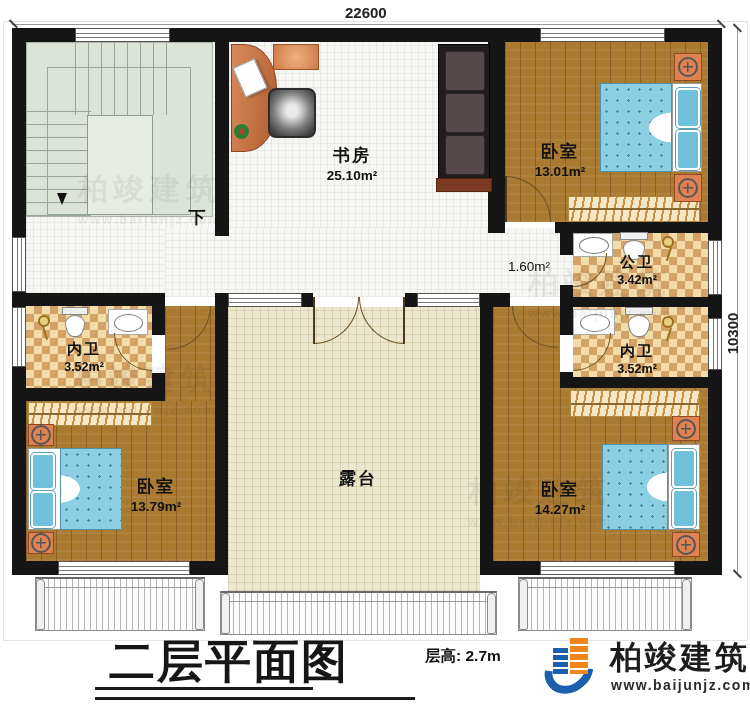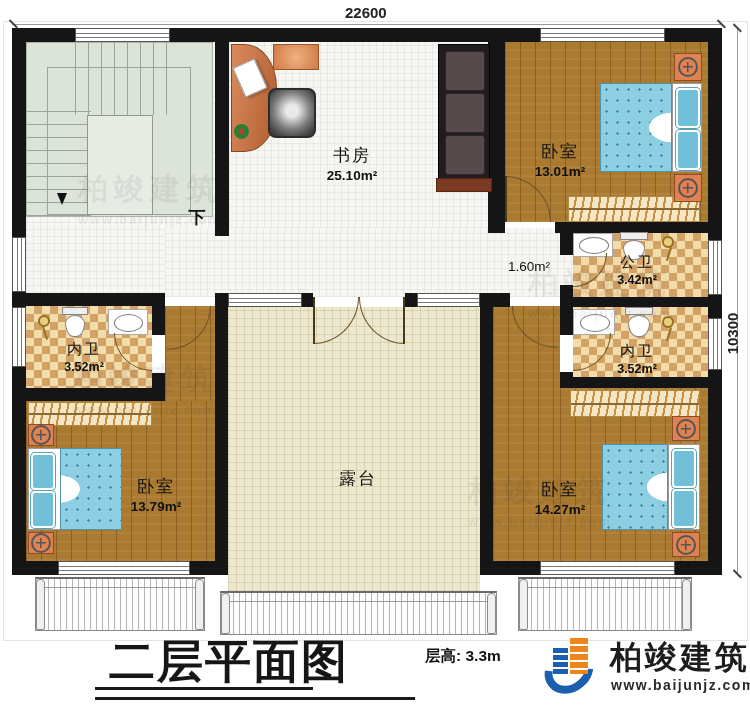--- a/index.html
+++ b/index.html
@@ -77,21 +77,21 @@
     background-repeat:no-repeat,repeat;background-size:100% 1px,100% 100%;background-position:0 8px,0 0;}
   .post{position:absolute;width:9px;background:#f0f0f0;border:1px solid #8a8a8a;border-radius:4px 4px 2px 2px;box-sizing:border-box;}
   
   .treads-v{position:absolute;background-image:repeating-linear-gradient(90deg,#97a698 0 1px,transparent 1px 13px);}
   .treads-h{position:absolute;background-image:repeating-linear-gradient(0deg,#97a698 0 1px,transparent 1px 13px);}
   .stair-outline{position:absolute;border:1px solid #97a698;box-sizing:border-box;}
   .stair-landing{position:absolute;background:#e6ebe4;border:1px solid #8d9b8f;box-sizing:border-box;}
   .down-arrow{position:absolute;width:0;height:0;border:5px solid transparent;border-top:12px solid #111;}
   
   .room-label{position:absolute;transform:translate(-50%,-50%);text-align:center;color:#101010;white-space:nowrap;z-index:30;}
-  .rn{display:block;font-size:17px;font-weight:400;letter-spacing:2px;}
+  .rn{display:block;font-size:17px;font-weight:700;letter-spacing:2px;}
   .ra{display:block;font-size:13.5px;font-weight:800;margin-top:1px;}
   .small-label{position:absolute;transform:translate(-50%,-50%);font-size:13.5px;font-weight:400;color:#101010;z-index:30;white-space:nowrap;}
   .down-label{position:absolute;transform:translate(-50%,-50%);font-size:17px;font-weight:900;color:#101010;z-index:30;}
   
   .wm{position:absolute;transform:translate(-50%,-50%);text-align:center;color:rgba(30,30,30,.07);z-index:40;pointer-events:none;white-space:nowrap;}
   .wm .wm-t{display:block;font-size:30px;font-weight:900;letter-spacing:6px;}
   .wm .wm-u{display:block;font-size:13px;font-weight:800;letter-spacing:2px;margin-top:2px;}
   
   .dim-line{position:absolute;background:#999;}
   .dim-tick{position:absolute;width:11px;height:1.5px;background:#444;transform:rotate(45deg);}
@@ -322,21 +322,21 @@
   <div class="dim-tick" style="left:8px;top:23px;"></div>
   <div class="dim-tick" style="left:716px;top:23px;"></div>
   <div class="dim-line" style="left:737px;top:28px;width:1px;height:547px;"></div>
   <div class="dim-text" style="left:712px;top:325px;transform:rotate(-90deg);transform-origin:center;">10300</div>
   <div class="dim-tick" style="left:732px;top:27px;"></div>
   <div class="dim-tick" style="left:732px;top:573px;"></div>
 
   <div class="big-title" style="left:109px;top:638px;">二层平面图</div>
   <div class="underline" style="left:95px;top:687px;width:218px;height:3px;"></div>
   <div class="underline" style="left:95px;top:697px;width:320px;height:3px;"></div>
-  <div class="info-text" style="left:425px;top:648px;">层高: 3.3m</div>
+  <div class="info-text" style="left:425px;top:648px;">层高: 2.7m</div>
 
   <div class="abs" style="left:543px;top:636px;width:62px;height:60px;">
     <div class="logo-part" style="left:0;top:12px;width:52px;height:44px;border:8px solid #1c5fae;border-top-color:transparent;border-right-color:transparent;border-radius:50%;box-sizing:border-box;transform:rotate(-40deg);"></div>
     <div class="logo-part" style="left:10px;top:12px;width:15px;height:28px;background:repeating-linear-gradient(180deg,#1c5fae 0 5px,#ffffff 5px 7px);"></div>
     <div class="logo-part" style="left:27px;top:2px;width:18px;height:36px;background:repeating-linear-gradient(180deg,#f08519 0 6px,#ffffff 6px 8px);"></div>
   </div>
   <div class="brand-name" style="left:610px;top:641px;">柏竣建筑</div>
   <div class="brand-url" style="left:611px;top:678px;">www.baijunjz.com</div>
 
 </div>

